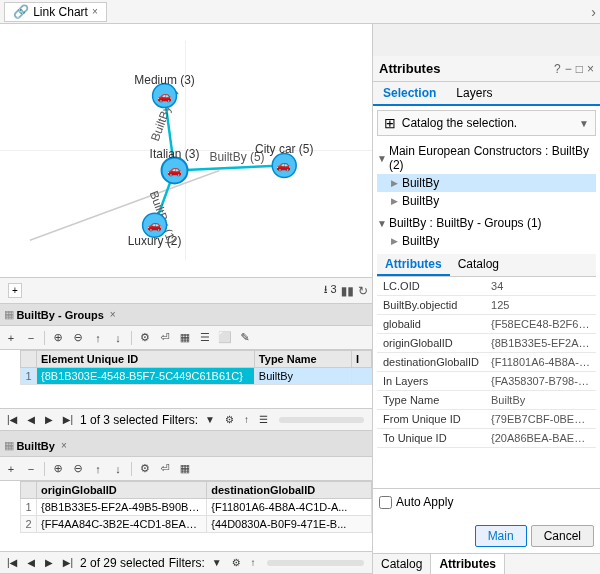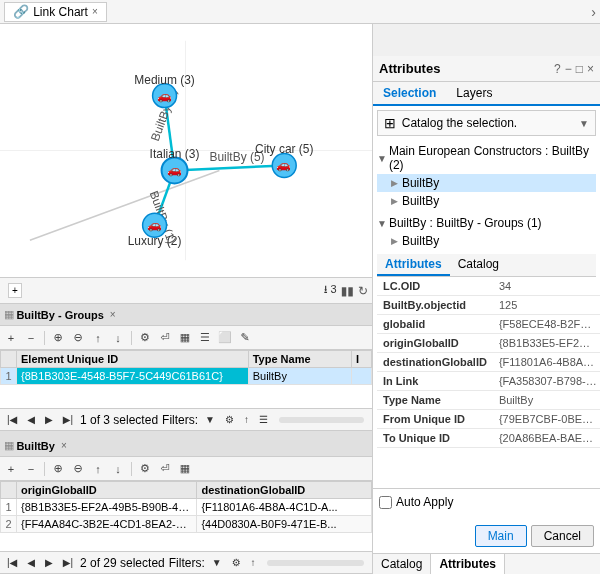--- a/index.html
+++ b/index.html
@@ -25,21 +25,21 @@
     
     .tables-area { display: flex; flex-direction: column; height: 270px; }
 
     
     .table-panel { flex: 1; display: flex; flex-direction: column; border-bottom: 1px solid #ccc; overflow: hidden; }
     .table-panel-header { display: flex; align-items: center; background: #e0e0e0; border-bottom: 1px solid #ccc; height: 22px; padding: 0 4px; }
     .table-panel-title { font-size: 11px; font-weight: bold; margin-right: 4px; }
     .table-panel-close { font-size: 10px; color: #666; cursor: pointer; margin-left: 2px; }
     .table-toolbar { display: flex; align-items: center; background: #f5f5f5; border-bottom: 1px solid #ccc; height: 24px; padding: 0 2px; gap: 2px; }
     .tool-btn { width: 18px; height: 18px; display: flex; align-items: center; justify-content: center; cursor: pointer; color: #444; font-size: 11px; border: 1px solid transparent; }
-    .table-content { flex: 1; overflow: auto; }
+    .table-content { flex: 1; overflow: auto; padding-left: 20px; }
     .data-table { width: 100%; border-collapse: collapse; }
     .data-table th { background: #e8e8e8; border: 1px solid #ccc; padding: 2px 4px; text-align: left; font-weight: bold; font-size: 11px; position: sticky; top: 0; }
     .data-table td { border: 1px solid #e0e0e0; padding: 2px 4px; font-size: 11px; white-space: nowrap; overflow: hidden; text-overflow: ellipsis; max-width: 150px; }
     .data-table tr.selected td { background: #cce8ff; }
     .data-table tr:not(.selected):nth-child(even) td { background: #f9f9f9; }
     .row-num { color: #666; width: 16px; text-align: center; }
     .table-footer { display: flex; align-items: center; background: #f5f5f5; border-top: 1px solid #ccc; height: 22px; padding: 0 4px; font-size: 11px; gap: 4px; }
     .nav-btn { font-size: 10px; cursor: pointer; color: #333; padding: 1px 3px; }
 
     
@@ -68,21 +68,21 @@
     .tree-item-arrow { margin-right: 4px; color: #888; font-size: 9px; }
 
     
     .bottom-tabs { display: flex; border-bottom: 1px solid #ccc; background: #f5f5f5; margin-top: 4px; }
     .bottom-tab { padding: 3px 8px; cursor: pointer; font-size: 12px; }
     .bottom-tab.active { border-bottom: 2px solid #0078d4; color: #0078d4; font-weight: bold; }
 
     
     .attr-table { width: 100%; border-collapse: collapse; }
     .attr-table tr td { border-bottom: 1px solid #e8e8e8; padding: 3px 6px; font-size: 11px; vertical-align: top; }
-    .attr-table tr td:first-child { color: #333; font-weight: 700; width: 45%; }
+    .attr-table tr td:first-child { color: #333; font-weight: 400; width: 45%; }
     .attr-table tr td:last-child { color: #555; overflow: hidden; text-overflow: ellipsis; white-space: nowrap; max-width: 110px; }
 
     
     .right-footer { border-top: 1px solid #ccc; padding: 6px; display: flex; flex-direction: column; gap: 16px; }
     .auto-apply-row { display: flex; align-items: center; gap: 6px; }
     .checkbox-label { display: flex; align-items: center; gap: 4px; font-size: 11px; cursor: pointer; }
     .btn-row { display: flex; gap: 4px; justify-content: flex-end; }
     .btn { padding: 3px 12px; border: 1px solid #aaa; background: #f0f0f0; cursor: pointer; font-size: 12px; border-radius: 2px; }
     .btn.primary { background: #e8f0fe; border-color: #0078d4; color: #0078d4; }
     .btn:disabled { color: #aaa; border-color: #ccc; cursor: default; }
@@ -353,21 +353,21 @@
             </tr>
             <tr>
               <td>originGlobalID</td>
               <td>{8B1B33E5-EF2A-49B5-B90E</td>
             </tr>
             <tr>
               <td>destinationGlobalID</td>
               <td>{F11801A6-4B8A-4C1D-A4E</td>
             </tr>
             <tr>
-              <td>In Link</td>
+              <td>In Layers</td>
               <td>{FA358307-B798-4548-B5F7</td>
             </tr>
             <tr>
               <td>Type Name</td>
               <td>BuiltBy</td>
             </tr>
             <tr>
               <td>From Unique ID</td>
               <td>{79EB7CBF-0BEF-4B9B-8575</td>
             </tr>

